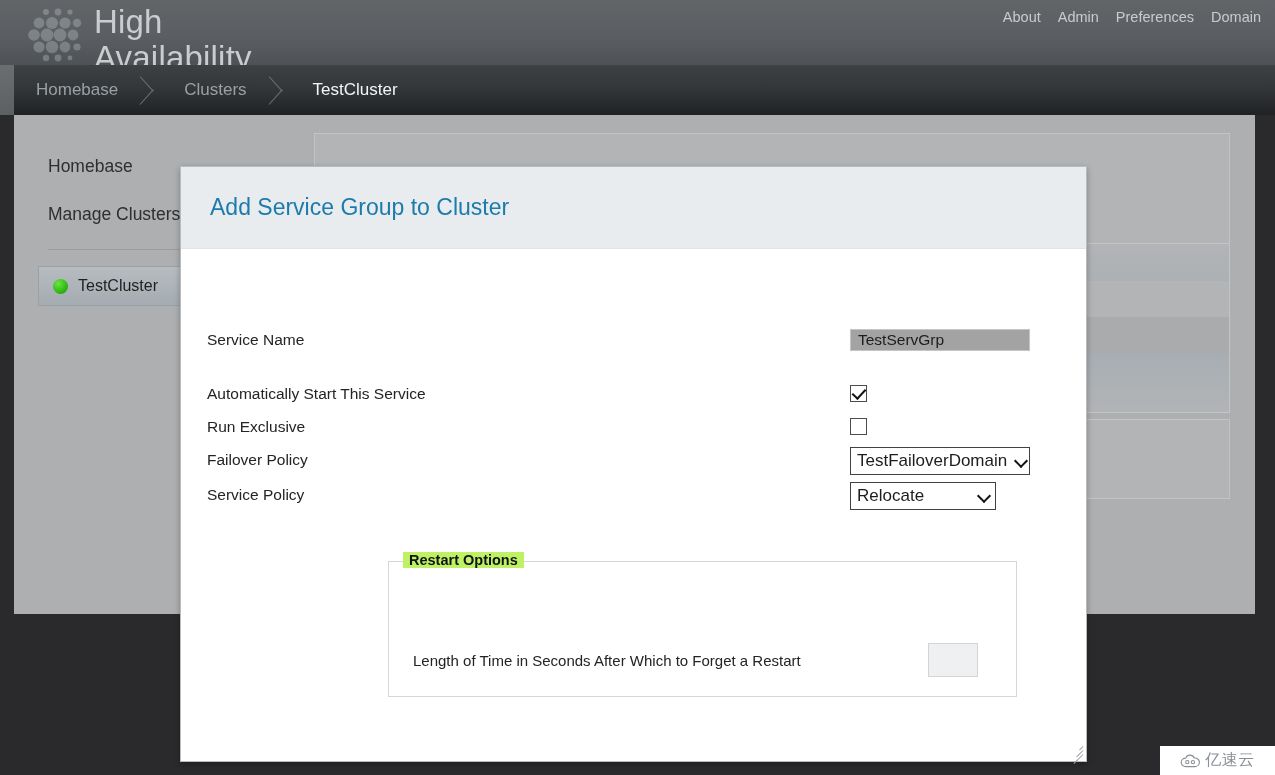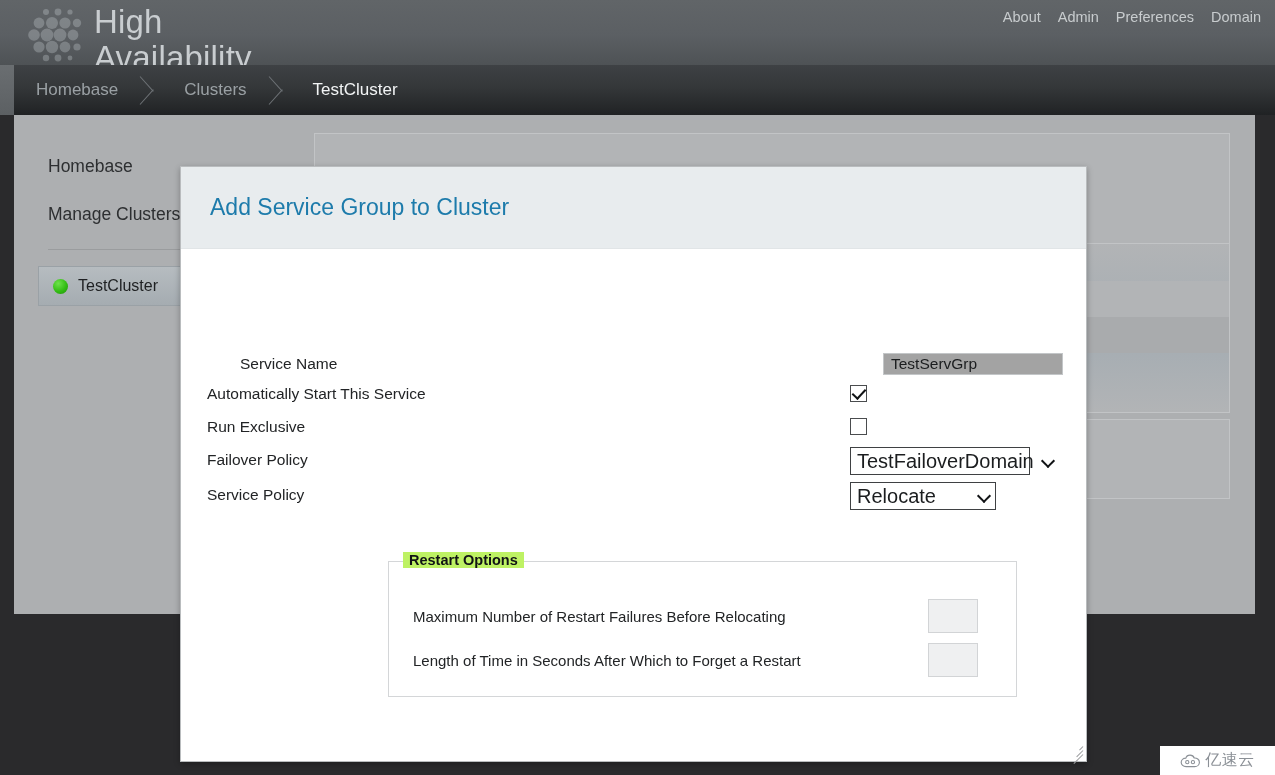--- a/index.html
+++ b/index.html
@@ -279,21 +279,21 @@
     left: 4px; top: 0px;
     width: 6px; height: 11px;
     border: solid #111315;
     border-width: 0 2.5px 2.5px 0;
     transform: rotate(43deg);
   }
   .sel {
     height: 28px;
     border: 1px solid #3f4143;
     background: #fff;
-    font-size: 20px;
+    font-size: 17px;
     font-family: "Liberation Sans", sans-serif;
     color: #1b1d1f;
     display: inline-flex;
     align-items: center;
     padding: 0 4px 0 6px;
     cursor: pointer;
     justify-content: space-between;
   }
   .sel .caret {
     margin-left: 8px;
@@ -461,21 +461,21 @@
   <div class="dialog">
 
     <div class="dialog-head">
       <div class="dialog-title">Add Service Group to Cluster</div>
     </div>
 
     <div class="dialog-body">
 
       <div class="form-rows">
 
-        <div class="frow" style="top:104px;margin-left:33px;">
+        <div class="frow" style="top:80px;">
           <div class="flabel">Service Name</div>
           <div class="fctl">
             <input class="txt" type="text" value="TestServGrp" style="">
           </div>
         </div>
 
         <div class="frow" style="top:134px;">
           <div class="flabel">Automatically Start This Service</div>
           <div class="fctl" style="top:2px;">
             <span class="cbox checked"></span>
@@ -507,26 +507,20 @@
               <span class="caret"></span>
             </div>
           </div>
         </div>
 
       </div>
 
       <div class="fieldset">
         <div class="fieldset-legend">Restart Options</div>
 
-        <div class="fs-row" style="top:32px;">
-          <div class="lbl">Maximum Number of Restart Failures Before Relocating</div>
-          <div class="ctl">
-            <input class="num" type="text" value="" style="">
-          </div>
-        </div>
 
         <div class="fs-row" style="top:76px;">
           <div class="lbl">Length of Time in Seconds After Which to Forget a Restart</div>
           <div class="ctl">
             <input class="num" type="text" value="" style="">
           </div>
         </div>
       </div>
 
     </div>

